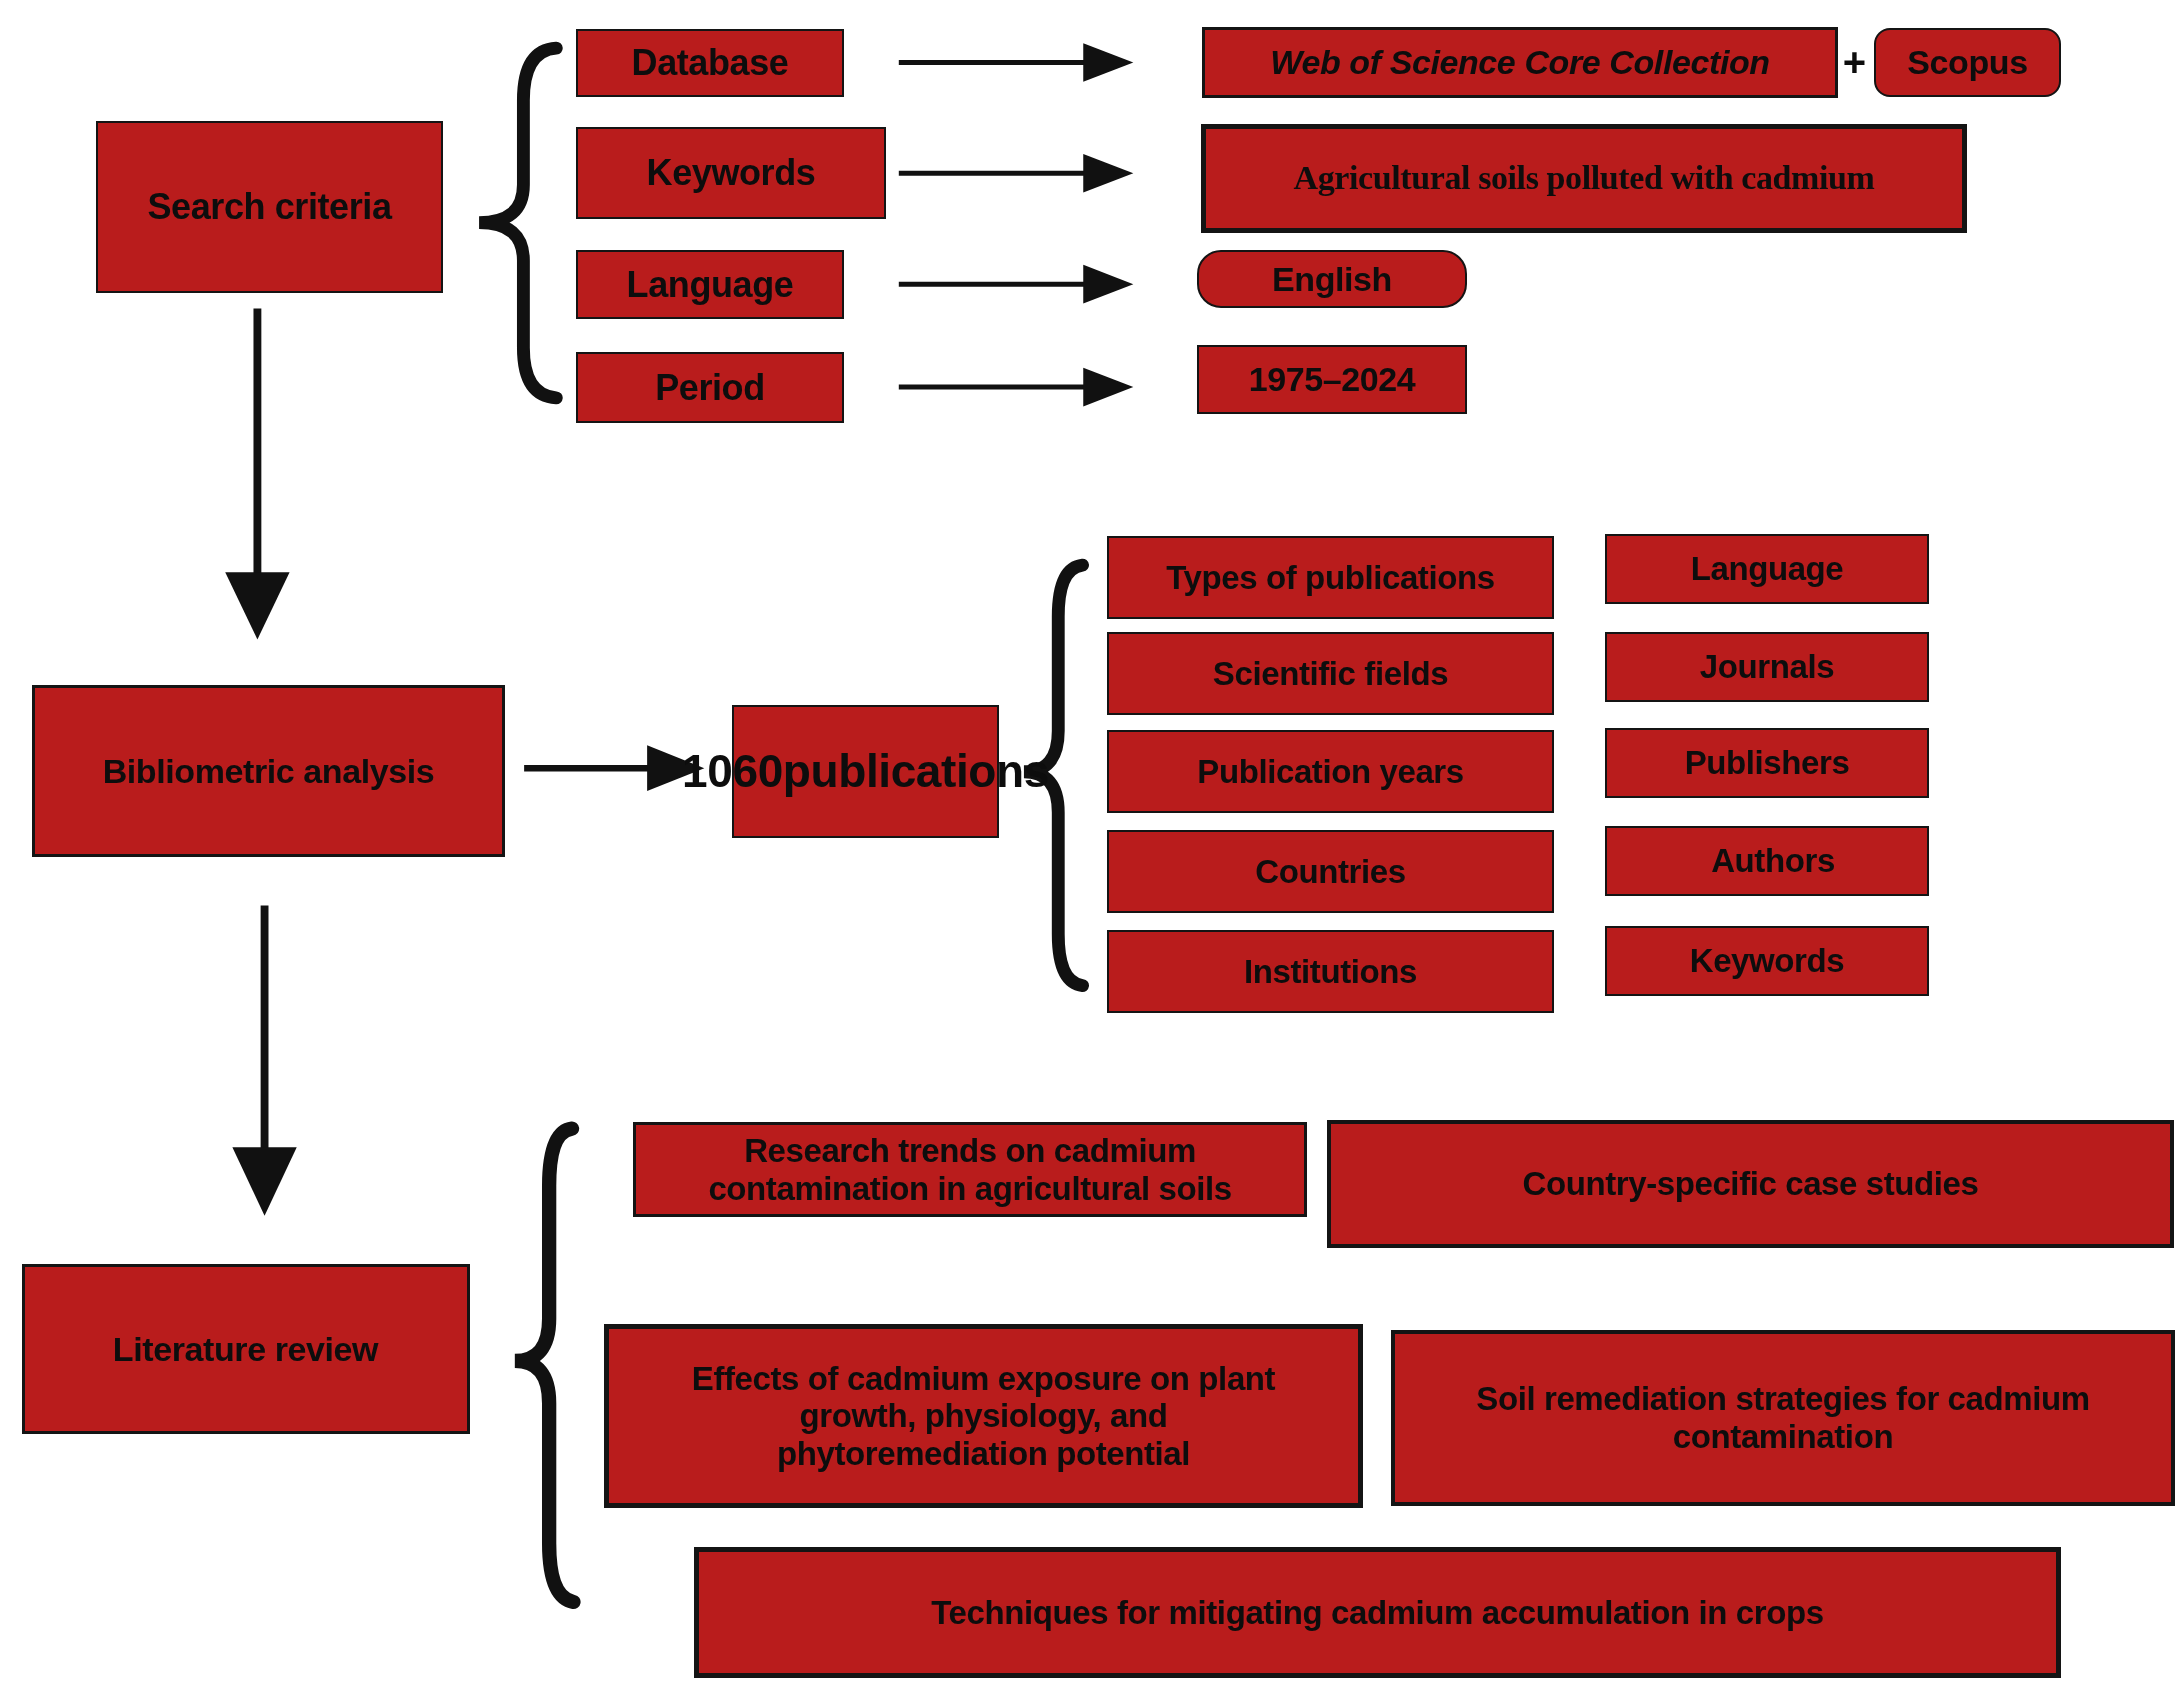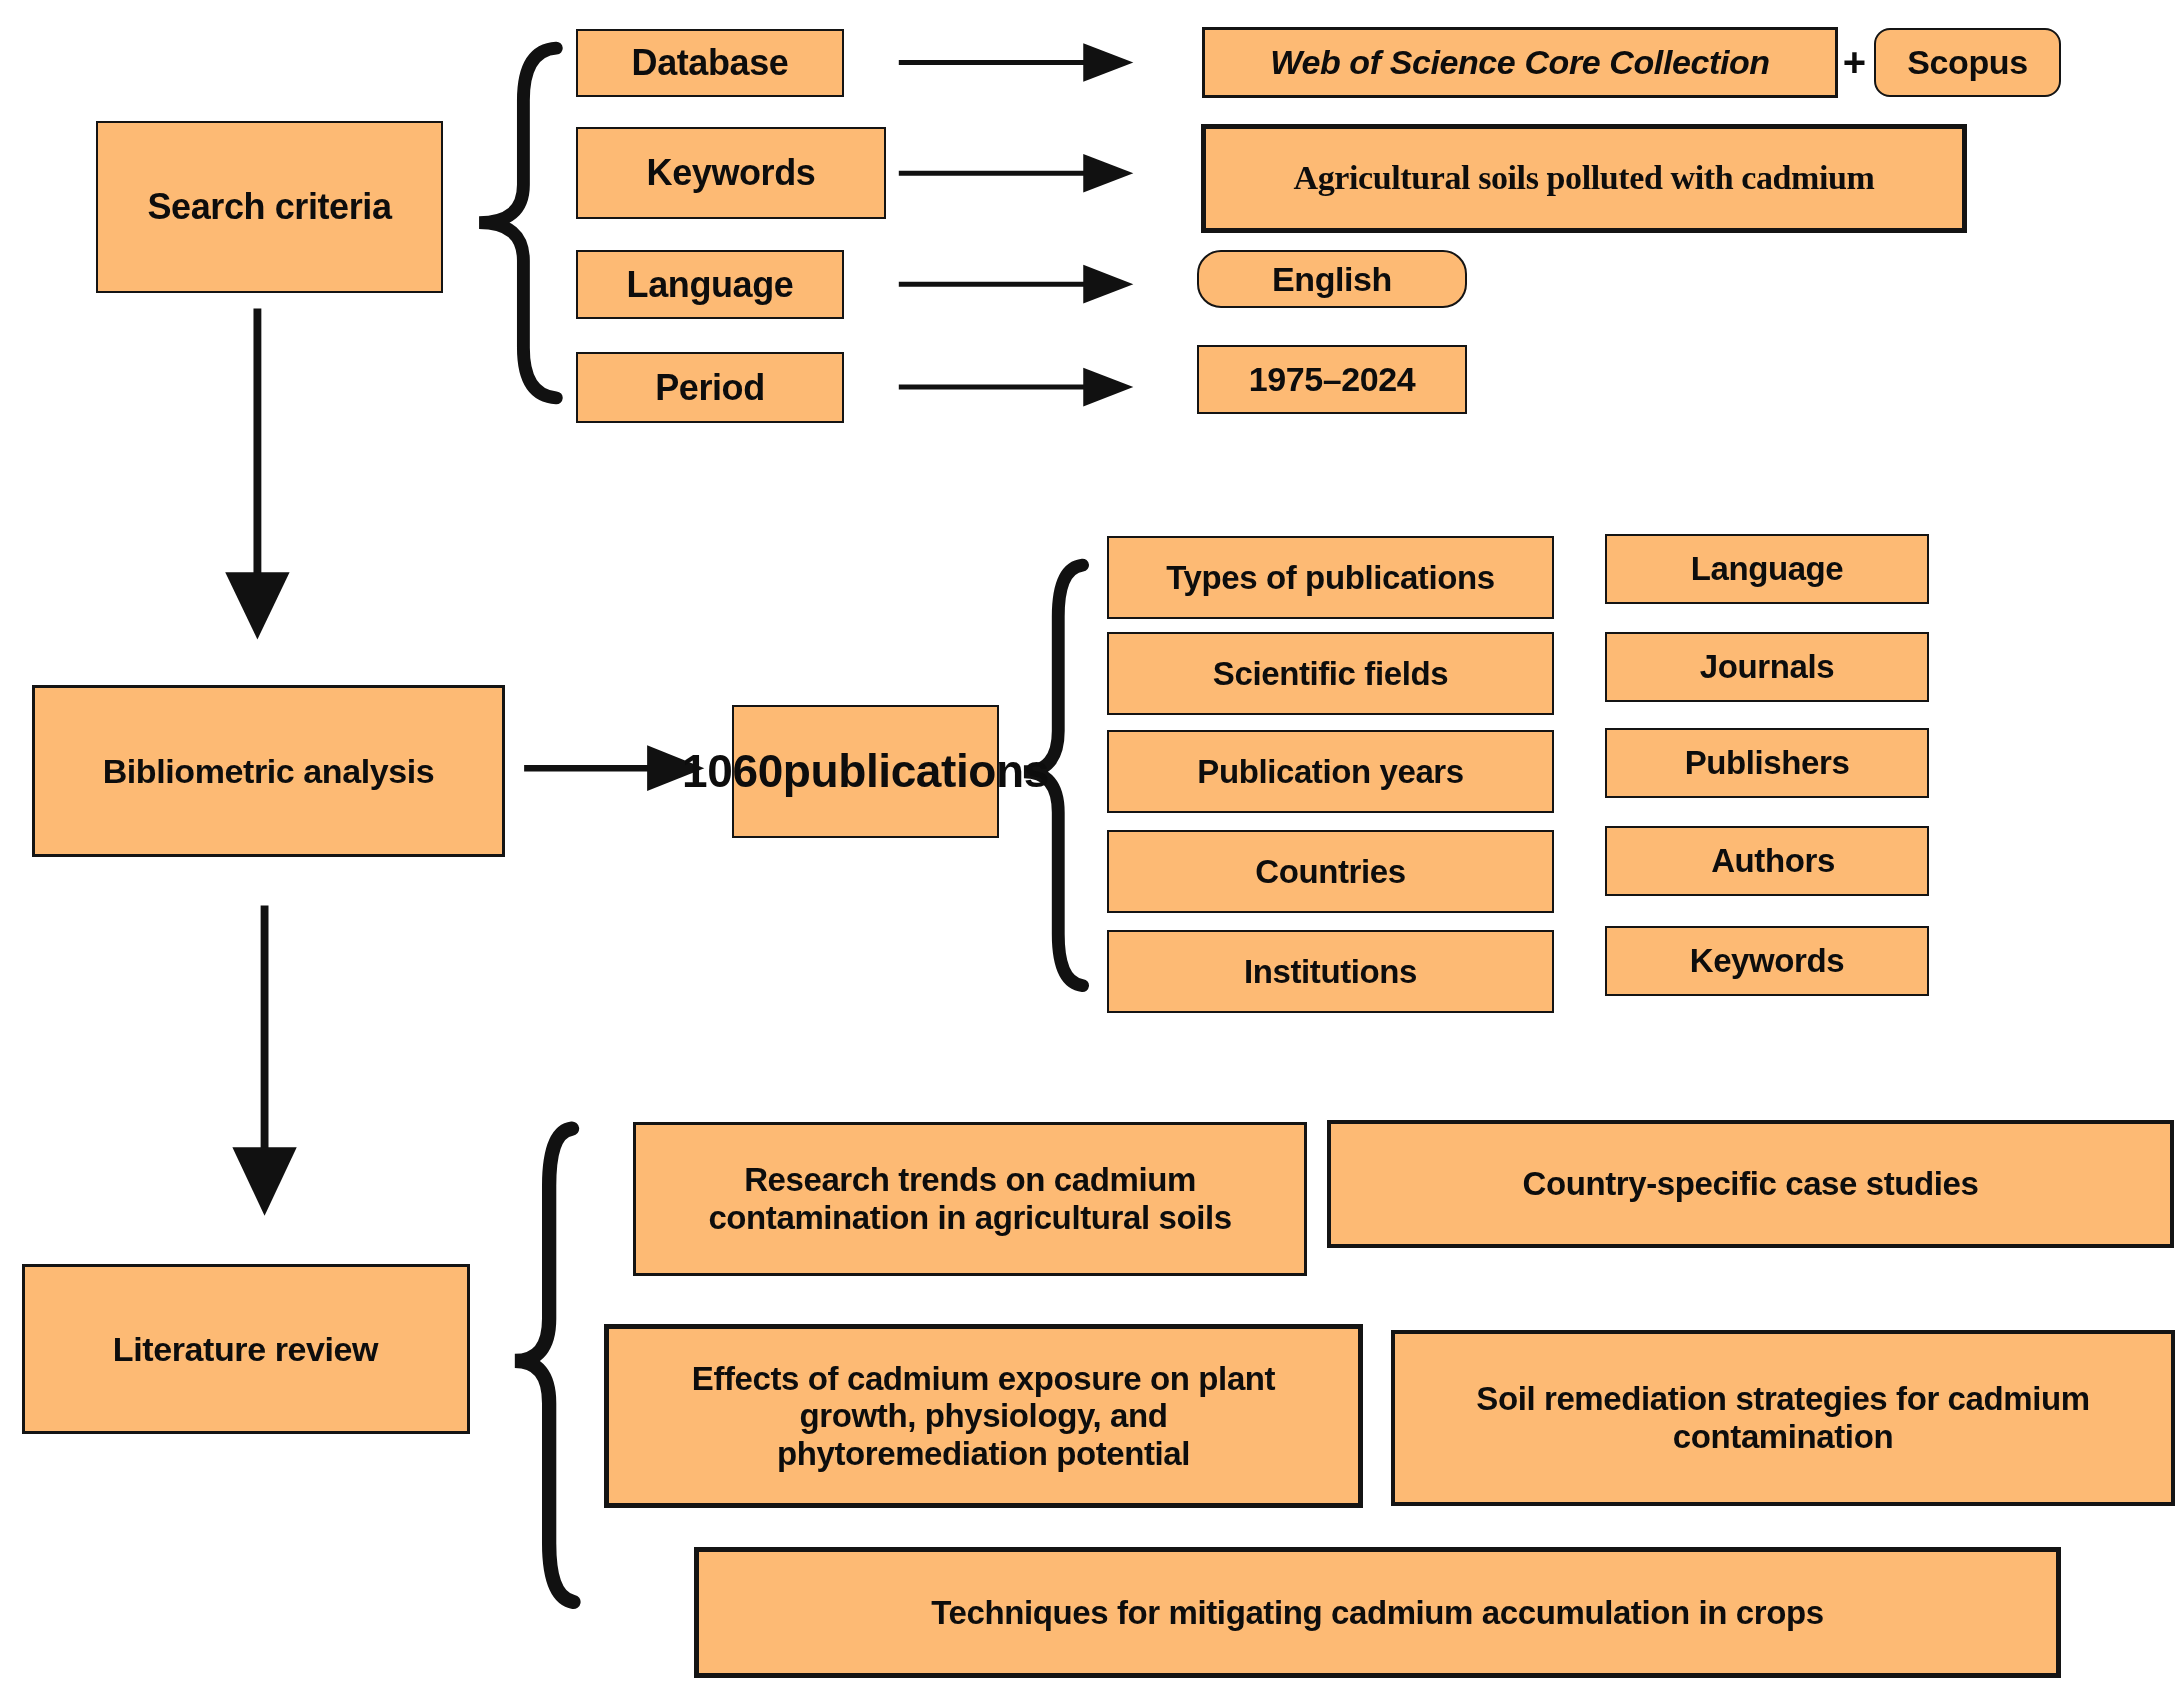--- a/index.html
+++ b/index.html
@@ -8,21 +8,21 @@
     width:2183px;height:1688px;
     background:#ffffff;
     font-family:"Liberation Sans","DejaVu Sans",sans-serif;
     color:#0d0d0d;
     overflow:hidden;
   }
   #connectors{position:absolute;left:0;top:0;width:2183px;height:1688px;}
   .box{
     position:absolute;
     box-sizing:border-box;
-    background:#fdba74;
+    background:#b91c1c;
     border:2.9px solid #141414;
     display:flex;align-items:center;justify-content:center;
     text-align:center;
     font-weight:700;
     letter-spacing:-0.4px;
     line-height:1.14;
   }
   
   #sc{left:96px;top:121px;width:347px;height:172px;font-size:36px;}
   
@@ -44,21 +44,21 @@
   
   #biblio{left:32px;top:685px;width:473px;height:172px;font-size:34px;border-width:3.6px;}
   #pubs{left:732px;top:705px;width:267px;height:133px;font-size:46px;flex-direction:row;}
   .colL{left:1107px;width:447px;height:83px;font-size:33px;}
   .colR{left:1605px;width:324px;height:70px;font-size:33px;}
   #cl0{top:536px;} #cl1{top:632px;} #cl2{top:730px;} #cl3{top:830px;} #cl4{top:930px;}
   #cr0{top:534px;} #cr1{top:632px;} #cr2{top:728px;} #cr3{top:826px;padding-left:12px;} #cr4{top:926px;}
   
   #lit{left:21.5px;top:1264px;width:448px;height:170px;font-size:34px;border-width:3.6px;}
   .topic{font-size:33px;}
-  #t-research{left:633px;top:1122px;width:674px;height:154px;border-width:3.6px;padding:0 26px;}
+  #t-research{left:633px;top:1122px;width:674px;height:95px;border-width:3.6px;padding:0 26px;}
   #t-research .inner{max-width:615px;}
   #t-country {left:1327px;top:1120px;width:847px;height:128px;border-width:4.3px;}
   #t-effects {left:604px;top:1324px;width:759px;height:184px;border-width:5px;padding:0 50px;}
   #t-effects .inner{max-width:647px;}
   #t-soil    {left:1391px;top:1330px;width:784px;height:176px;border-width:4.3px;padding:0 46px;}
   #t-soil .inner{max-width:683px;}
   #t-tech    {left:694px;top:1547px;width:1367px;height:131px;border-width:5px;}
   .stroke{stroke:#111111;fill:none;}
   .fillhead{fill:#111111;stroke:none;}
 </style>

